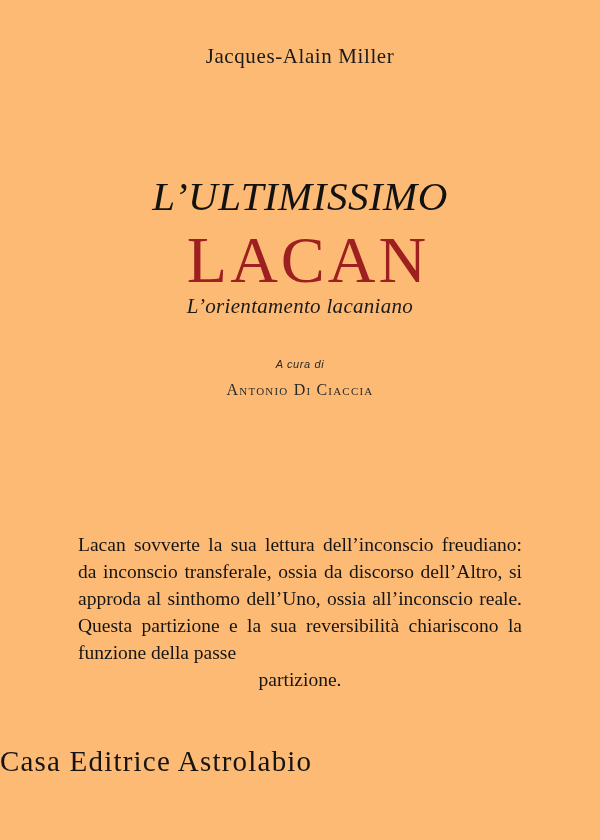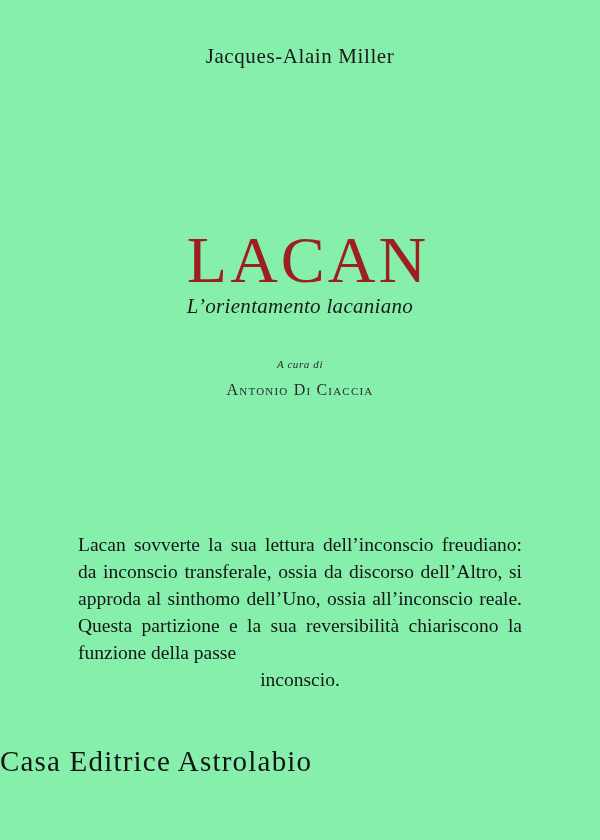--- a/index.html
+++ b/index.html
@@ -65,21 +65,21 @@
     font-size: 21px;
     letter-spacing: 0.3px;
     color: #1a1a1a;
   }
   .curator-line1 {
     position: absolute;
     top: 358px;
     left: 0;
     width: 100%;
     text-align: center;
-    font-family: Liberation Serif, serif;
+    font-family: Liberation Sans, sans-serif;
     font-style: italic;
     font-size: 11px;
     letter-spacing: 0.6px;
     color: #2a2a2a;
   }
   .curator-line2 {
     position: absolute;
     top: 381px;
     left: 0;
     width: 100%;
@@ -114,33 +114,34 @@
     text-align: left;
     font-family: "Liberation Serif", serif;
     font-size: 29px;
     letter-spacing: 1.2px;
     color: #141414;
   }
 </style>
 </head>
 <body>
 
-<div class="cover" style="background: #86efac;">
+<div class="cover" style="background: #fdba74;">
 
   <div class="author">Jacques-Alain Miller</div>
 
+  <div class="title-main">L’ULTIMISSIMO</div>
 
   <div class="title-big" style="color: rgb(157, 31, 31);">LACAN</div>
 
   <div class="subtitle">L’orientamento lacaniano</div>
 
   <div class="curator-line1">A cura di</div>
 
   <div class="curator-line2">Antonio Di Ciaccia</div>
 
   <div class="blurb">
     <span>Lacan sovverte la sua lettura dell’inconscio freudiano: da inconscio transferale, ossia da discorso dell’Altro, si approda al sinthomo dell’Uno, ossia all’inconscio reale. Questa partizione e la sua reversibilità chiariscono la funzione della passe</span>
-    <span class="last-line">inconscio.</span>
+    <span class="last-line">partizione.</span>
   </div>
 
   <div class="publisher">Casa Editrice Astrolabio</div>
 
 </div>
 
 </body></html>

